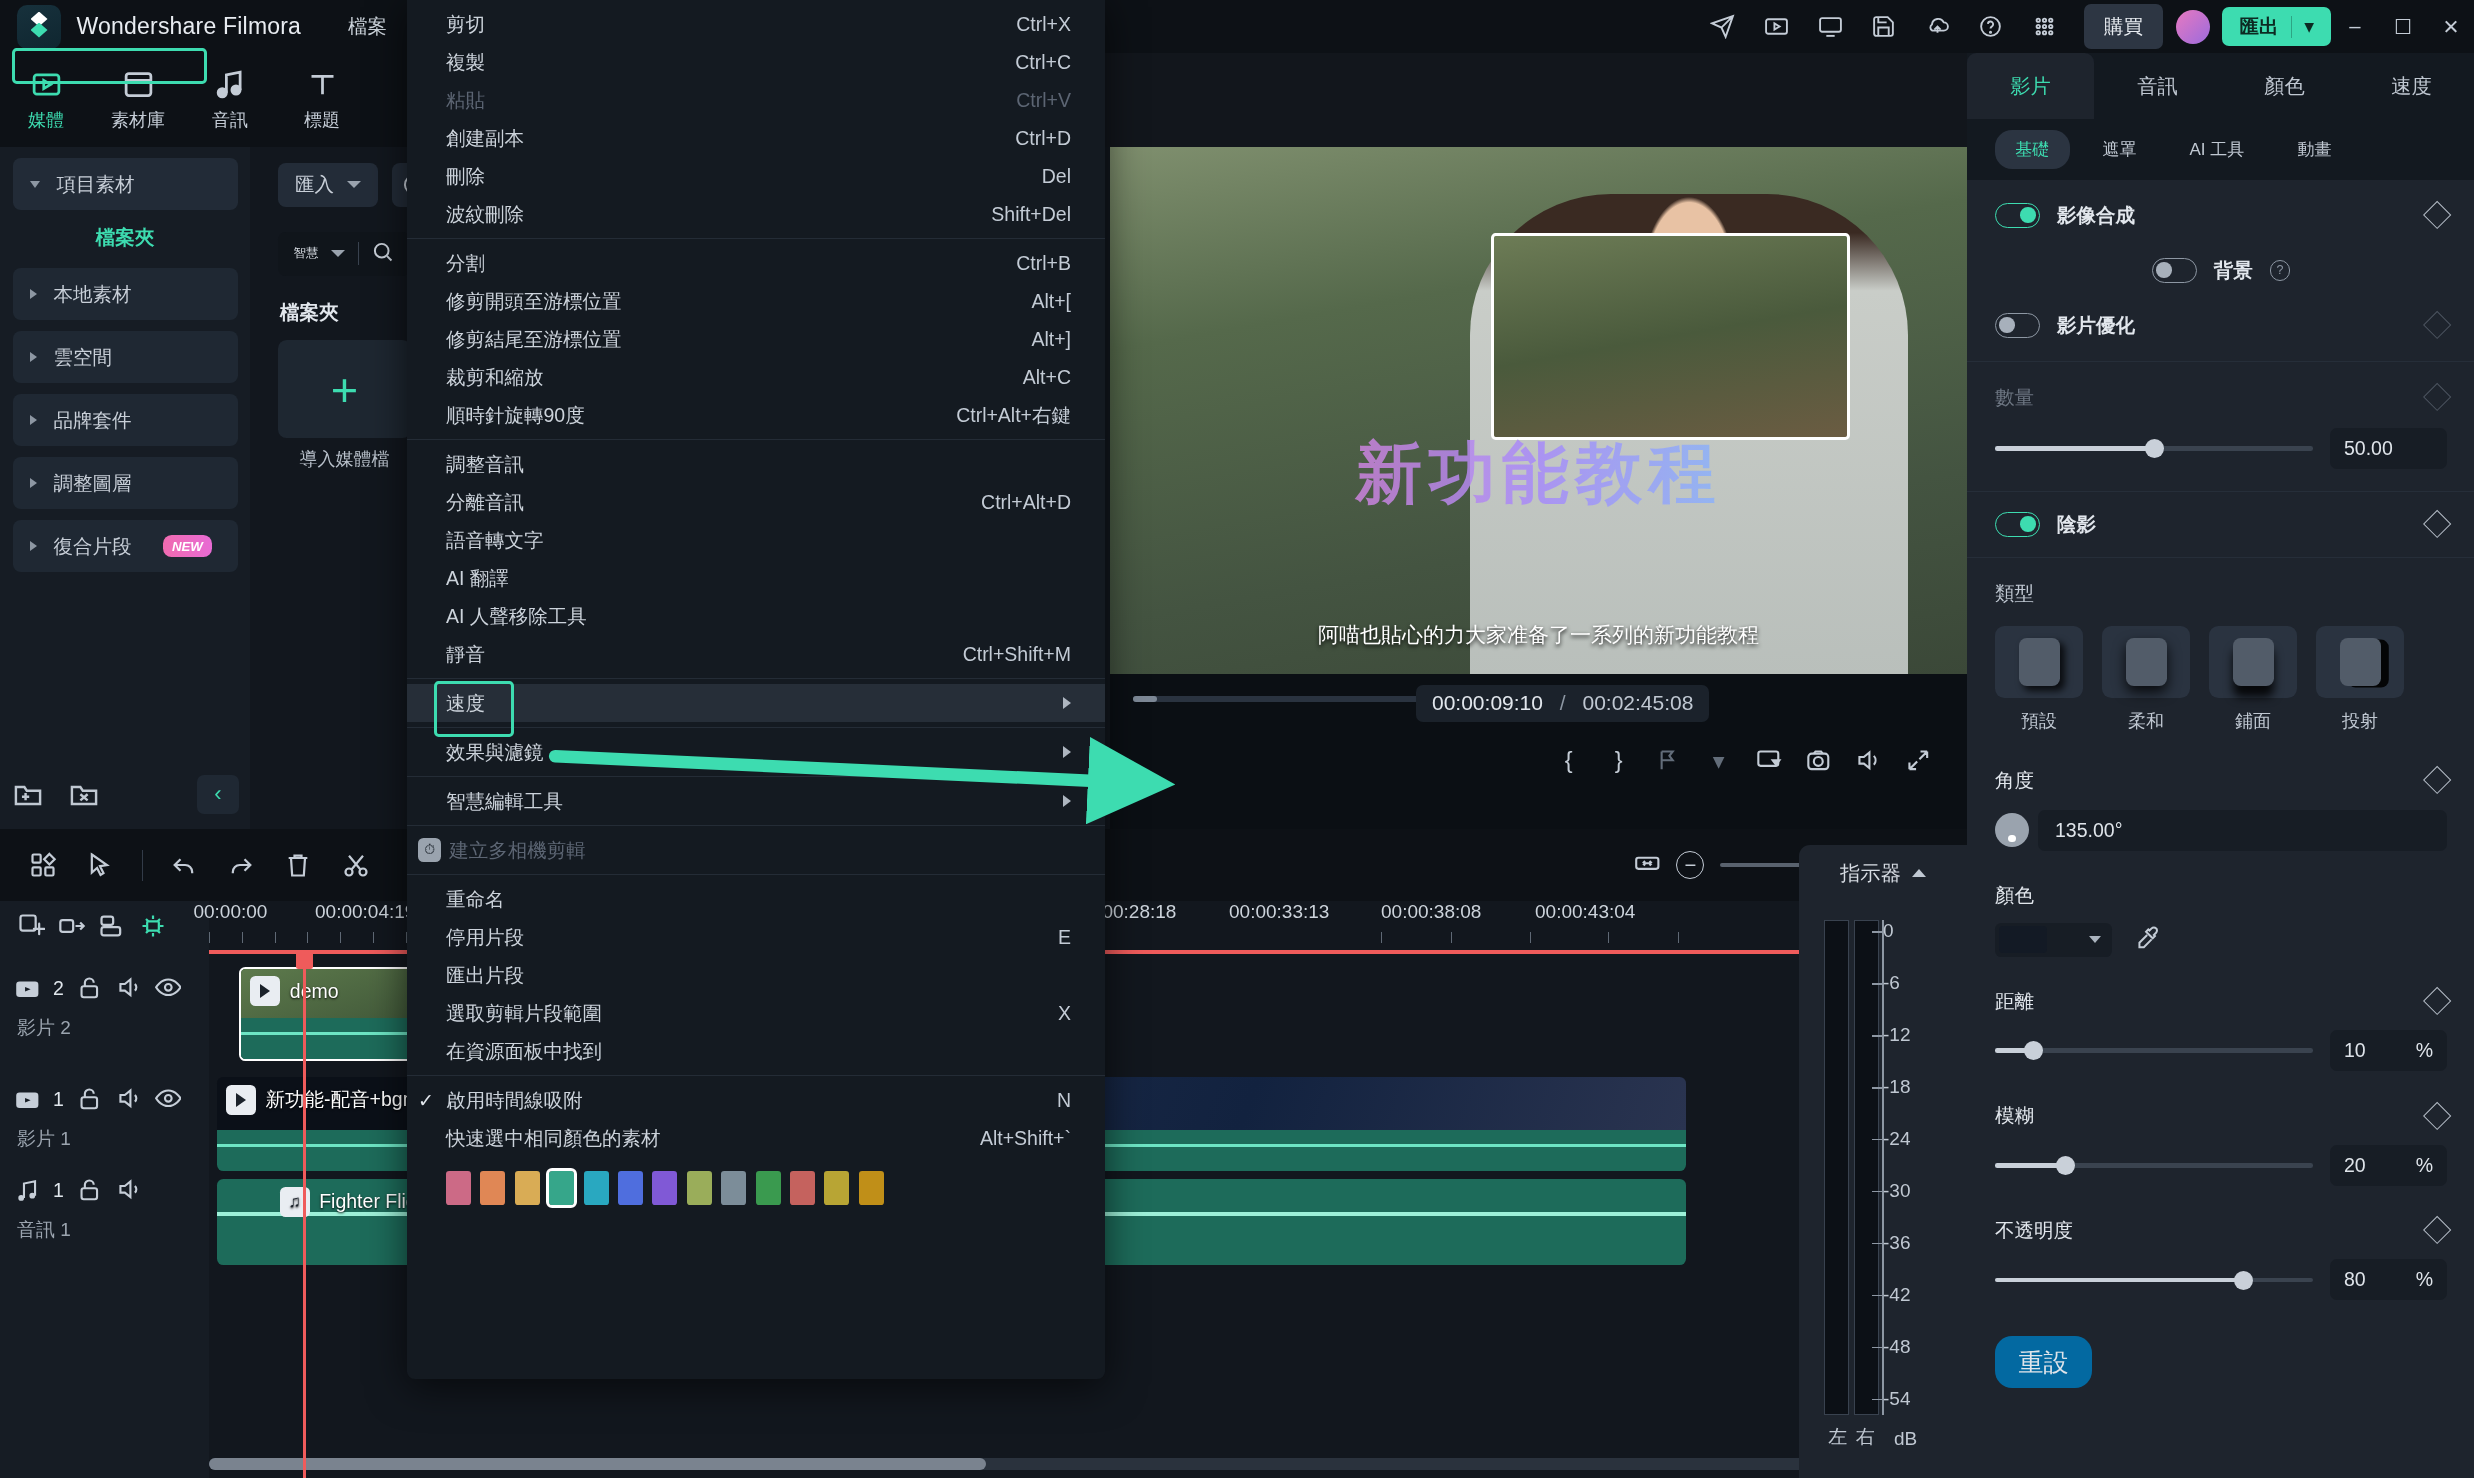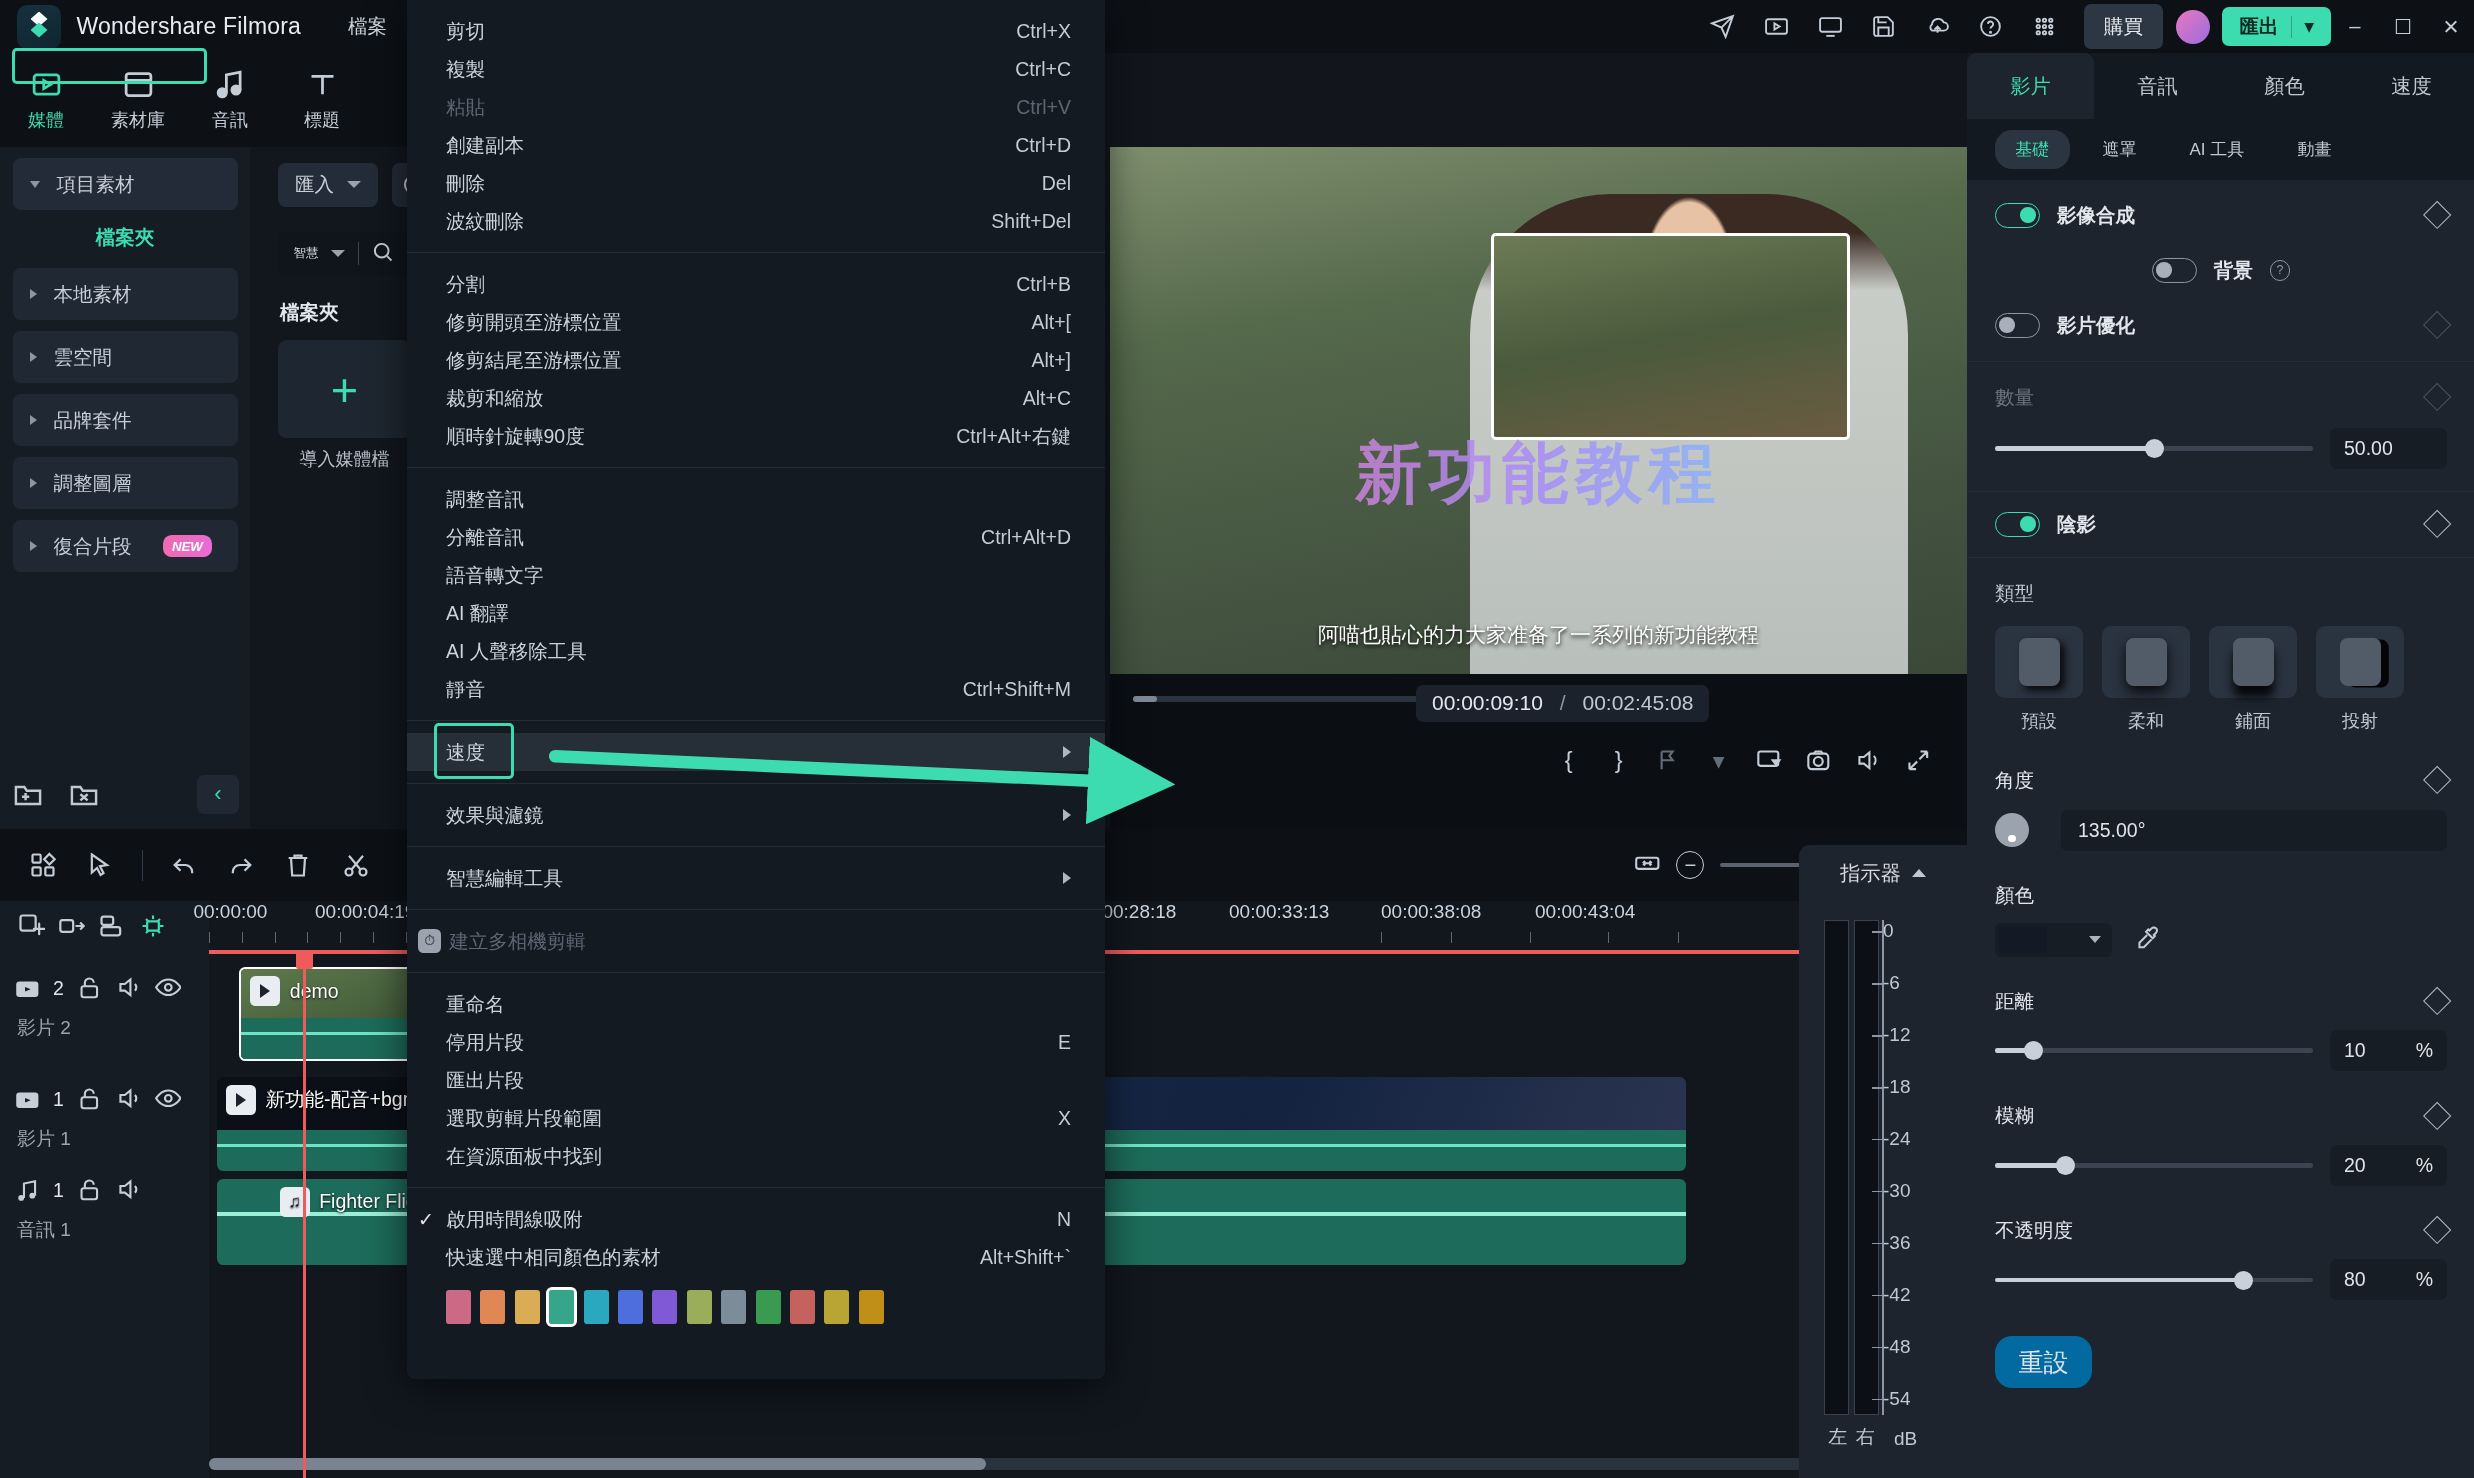--- a/index.html
+++ b/index.html
@@ -174,21 +174,21 @@
     justify-content: space-between; padding: 0 14px; font-size: 19.5px; color: #dfe4ea; flex: none; }
   .shadow-types { display: flex; gap: 19px; margin-top: 19px; }
   .stype { width: 88px; }
   .stype .sq { width: 88px; height: 72px; border-radius: 9.4px; background: #2a3340; display: flex; align-items: center; justify-content: center; }
   .stype .inner { width: 41px; height: 48px; border-radius: 7.8px; background: #525c69; }
   .stype.s1 .inner { box-shadow: 4.7px 4.7px 7px rgba(0,0,0,.75); }
   .stype.s2 .inner { box-shadow: 0 6.3px 12.5px rgba(0,0,0,.8); }
   .stype.s3 .inner { box-shadow: 0 11px 9.4px rgba(0,0,0,.85); }
   .stype.s4 .inner { box-shadow: 7.8px 1.6px 0 rgba(0,0,0,.9); }
   .stype .nm { text-align: center; font-size: 18px; color: #c0c8d2; margin-top: 11px; }
-  .angle-row { display: flex; align-items: center; gap: 32px; margin-top: 15.6px; }
+  .angle-row { display: flex; align-items: center; gap: 9px; margin-top: 15.6px; }
   .angdial { width: 34px; height: 34px; border-radius: 50%; background: #9aa3ae; position: relative; flex: none; }
   .angdial:after { content: ""; position: absolute; left: 13.3px; bottom: 4.7px; width: 7.8px; height: 7.8px; border-radius: 50%; background: #fff; }
   .angbox { flex: 1; height: 41px; background: #171d25; border-radius: 7px; display: flex; align-items: center; padding: 0 17px; font-size: 19.5px; color: #dfe4ea; }
   .colorrow { display: flex; align-items: center; gap: 23.4px; margin-top: 14px; }
   .colorsel { width: 117px; height: 34px; background: #171d25; border-radius: 6.3px; display: flex; align-items: center; }
   .colorsel .sw { width: 48px; height: 26.6px; background: #131a25; border-radius: 3.9px; margin-left: 3.9px; }
   .colorsel .cv { margin-left: auto; margin-right: 11px; width:0;height:0;border-left:6.3px solid transparent;border-right:6.3px solid transparent;border-top:7px solid #aab3be; }
   .reset-btn { display: inline-block; background: #0369a1; border-radius: 17px; padding: 9.4px 23.4px; font-size: 25px; color: #dfe4ea; }
 
   
@@ -244,21 +244,21 @@
   .meter .axis { position: absolute; left: 83px; top: 75px; bottom: 63px; width: 1.6px; background: #8d97a3; }
   .meter .lr { position: absolute; left: 25px; bottom: 28px; width: 55px; display: flex; }
   .meter .lr span { flex: 1; text-align: center; font-size: 19px; color: #c0c8d2; }
   .meter .db { position: absolute; left: 95px; bottom: 28px; font-size: 19px; color: #c0c8d2; }
 
   
   .ctxmenu {
     position: absolute; left: 407px; top: 0; width: 698px; height: 1379px;
     background: #141a21; border-radius: 0 0 7.8px 7.8px; box-shadow: 0 7.8px 39px rgba(0,0,0,.6); z-index: 50;
   }
-  .cm-group { border-bottom: 0.8px solid #242c36; padding: 12px 0; }
+  .cm-group { border-bottom: 0.8px solid #242c36; padding: 5px 0; }
   .cm-group:last-child { border-bottom: 0; }
   .cm-item { height: 38px; display: flex; align-items: center; padding: 0 34px 0 39px; font-size: 19.5px; color: #ccd3db; }
   .cm-item .sc { margin-left: auto; font-size: 19.5px; color: #c3cbd5; }
   .cm-item.disabled { color: #5c6573; } .cm-item.disabled .sc { color: #5c6573; }
   .cm-item .arrow { margin-left: auto; width: 0;height:0;border-top:6.3px solid transparent;border-bottom:6.3px solid transparent;border-left:8.6px solid #aeb6c0; }
   .cm-item.hl { background: #262e38; }
   .cm-item .chk { width: 22px; margin-left: -28px; margin-right: 6.3px; color: #e2e7ed; font-size: 19px; }
   .cm-item .clockico { width: 23.4px; height: 23.4px; border-radius: 5.5px; background: #9aa3ae; margin-left: -28px; margin-right: 7.8px;
     display: flex; align-items: center; justify-content: center; font-size: 14px; color: #1b222b; }
   .cm-speed-box { position: absolute; left: 0; top: 0; width: 80px; height: 56px; border: 3.9px solid #3ddcb0; border-radius: 4.7px; }

